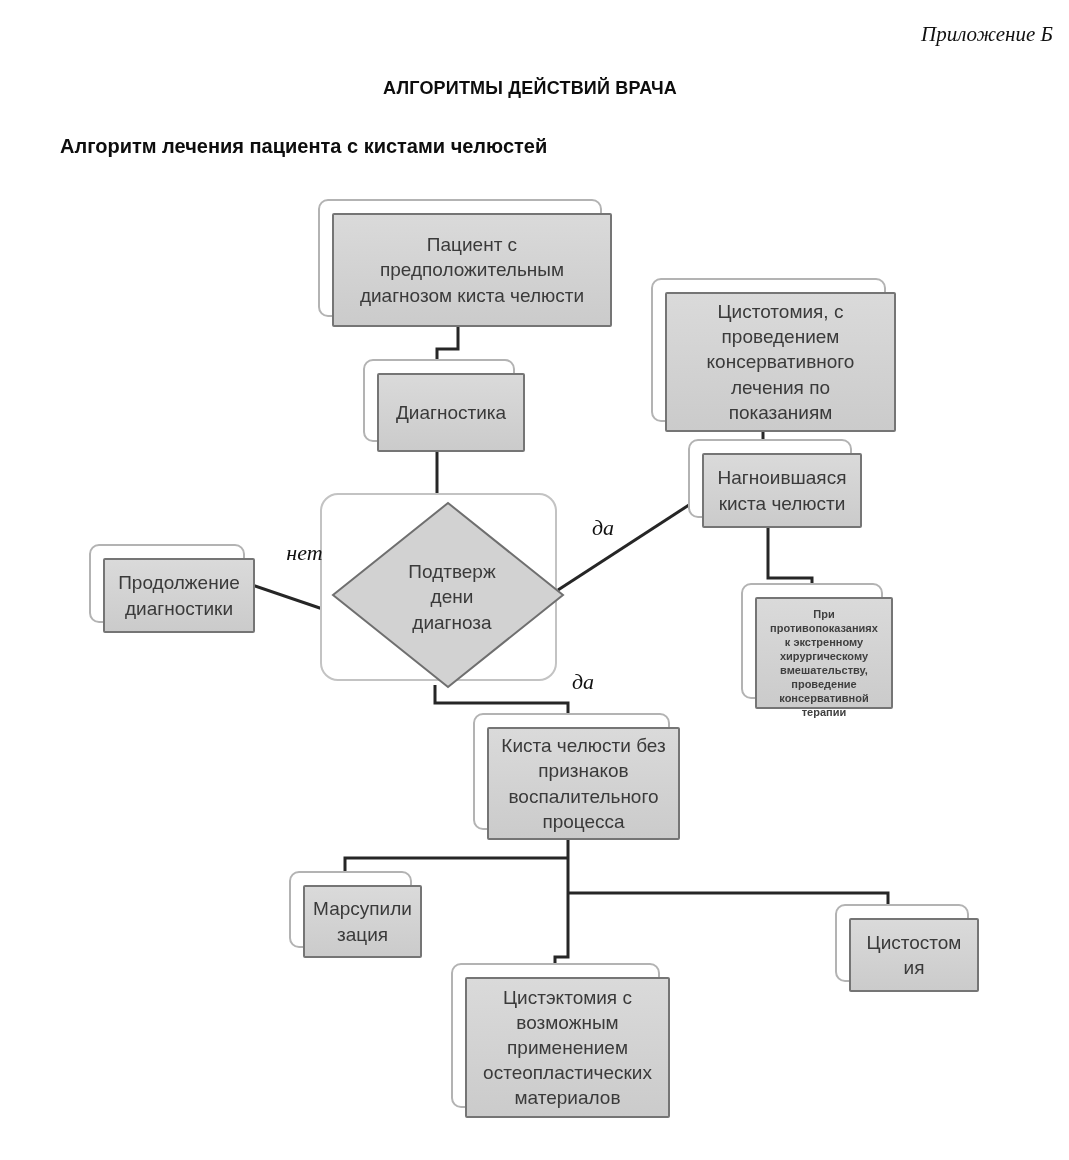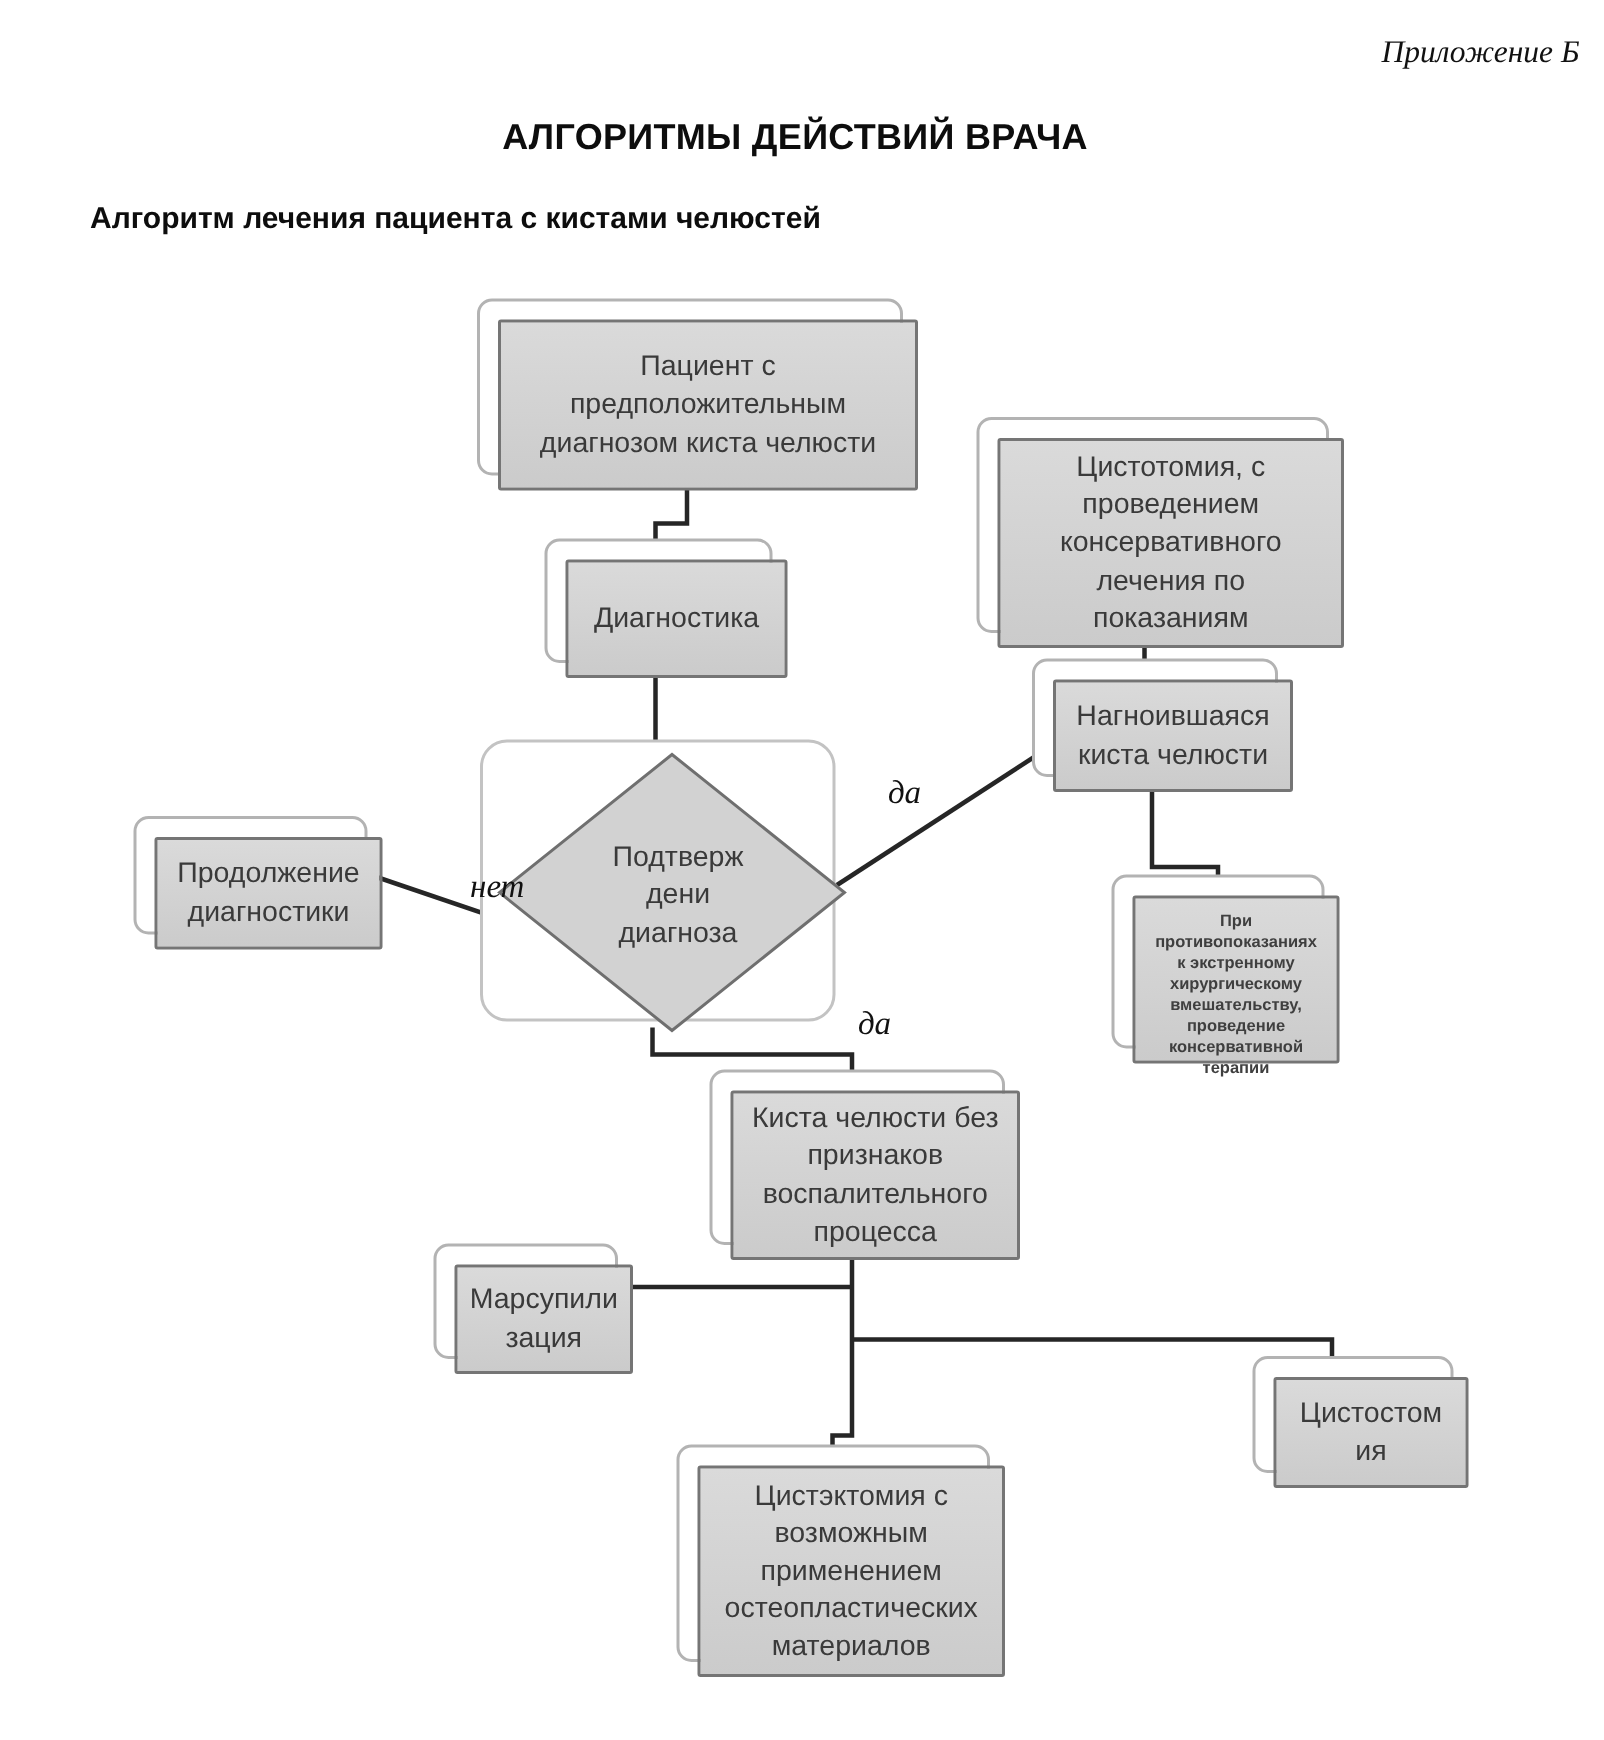--- a/index.html
+++ b/index.html
@@ -7,21 +7,21 @@
     width:1069px;height:1160px;position:relative;background:#ffffff;
     font-family:"Liberation Sans",sans-serif;overflow:hidden;
   }
   
   .annex{
     position:absolute;top:22px;right:16px;
     font-family:"Liberation Serif",serif;font-size:21px;color:#111;font-style:italic;
   }
   .title{
     position:absolute;top:78px;left:0;width:1060px;text-align:center;
-    font-size:24px;font-weight:bold;color:#0d0d0d;letter-spacing:.2px;
+    font-size:18px;font-weight:bold;color:#0d0d0d;letter-spacing:.2px;
   }
   .subtitle{
     position:absolute;top:135px;left:60px;
     font-size:20px;font-weight:bold;color:#0d0d0d;
   }
   
   .flow{position:absolute;left:0;top:0;width:1069px;height:1160px;}
   .edges{position:absolute;left:0;top:0;z-index:0;}
   .edges path{stroke:#262626;stroke-width:3;fill:none;}
 
@@ -151,21 +151,21 @@
   <div class="node" style="left:487px;top:727px;width:193px;height:113px;">
     <div class="shadow"></div>
     <div class="face">
       <div class="node-label">Киста челюсти без
 признаков
 воспалительного
 процесса</div>
     </div>
   </div>
 
-  <div class="node" style="left:303px;top:843px;width:119px;height:73px;">
+  <div class="node" style="left:303px;top:885px;width:119px;height:73px;">
     <div class="shadow"></div>
     <div class="face">
       <div class="node-label">Марсупили
 зация</div>
     </div>
   </div>
 
   <div class="node" style="left:465px;top:977px;width:205px;height:141px;">
     <div class="shadow"></div>
     <div class="face">
@@ -178,17 +178,17 @@
   </div>
 
   <div class="node" style="left:849px;top:918px;width:130px;height:74px;">
     <div class="shadow"></div>
     <div class="face">
       <div class="node-label">Цистостом
 ия</div>
     </div>
   </div>
 
-  <div class="edge-label" style="left:282px;top:578px;width:45px;margin-left:27px;">нет</div>
+  <div class="edge-label" style="left:282px;top:540px;width:45px;">нет</div>
   <div class="edge-label" style="left:585px;top:515px;width:36px;">да</div>
   <div class="edge-label" style="left:565px;top:669px;width:36px;">да</div>
 
 </div>
 
 </body></html>

